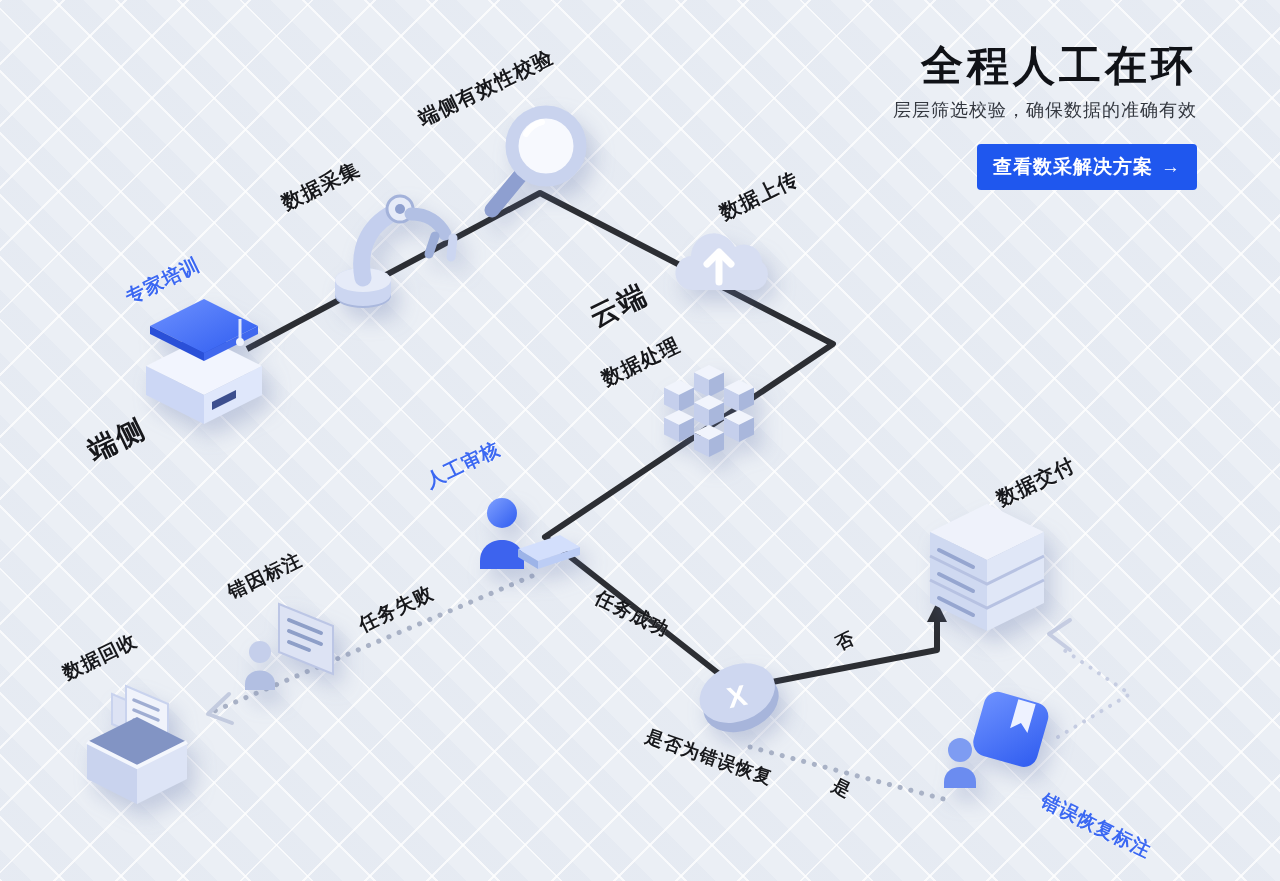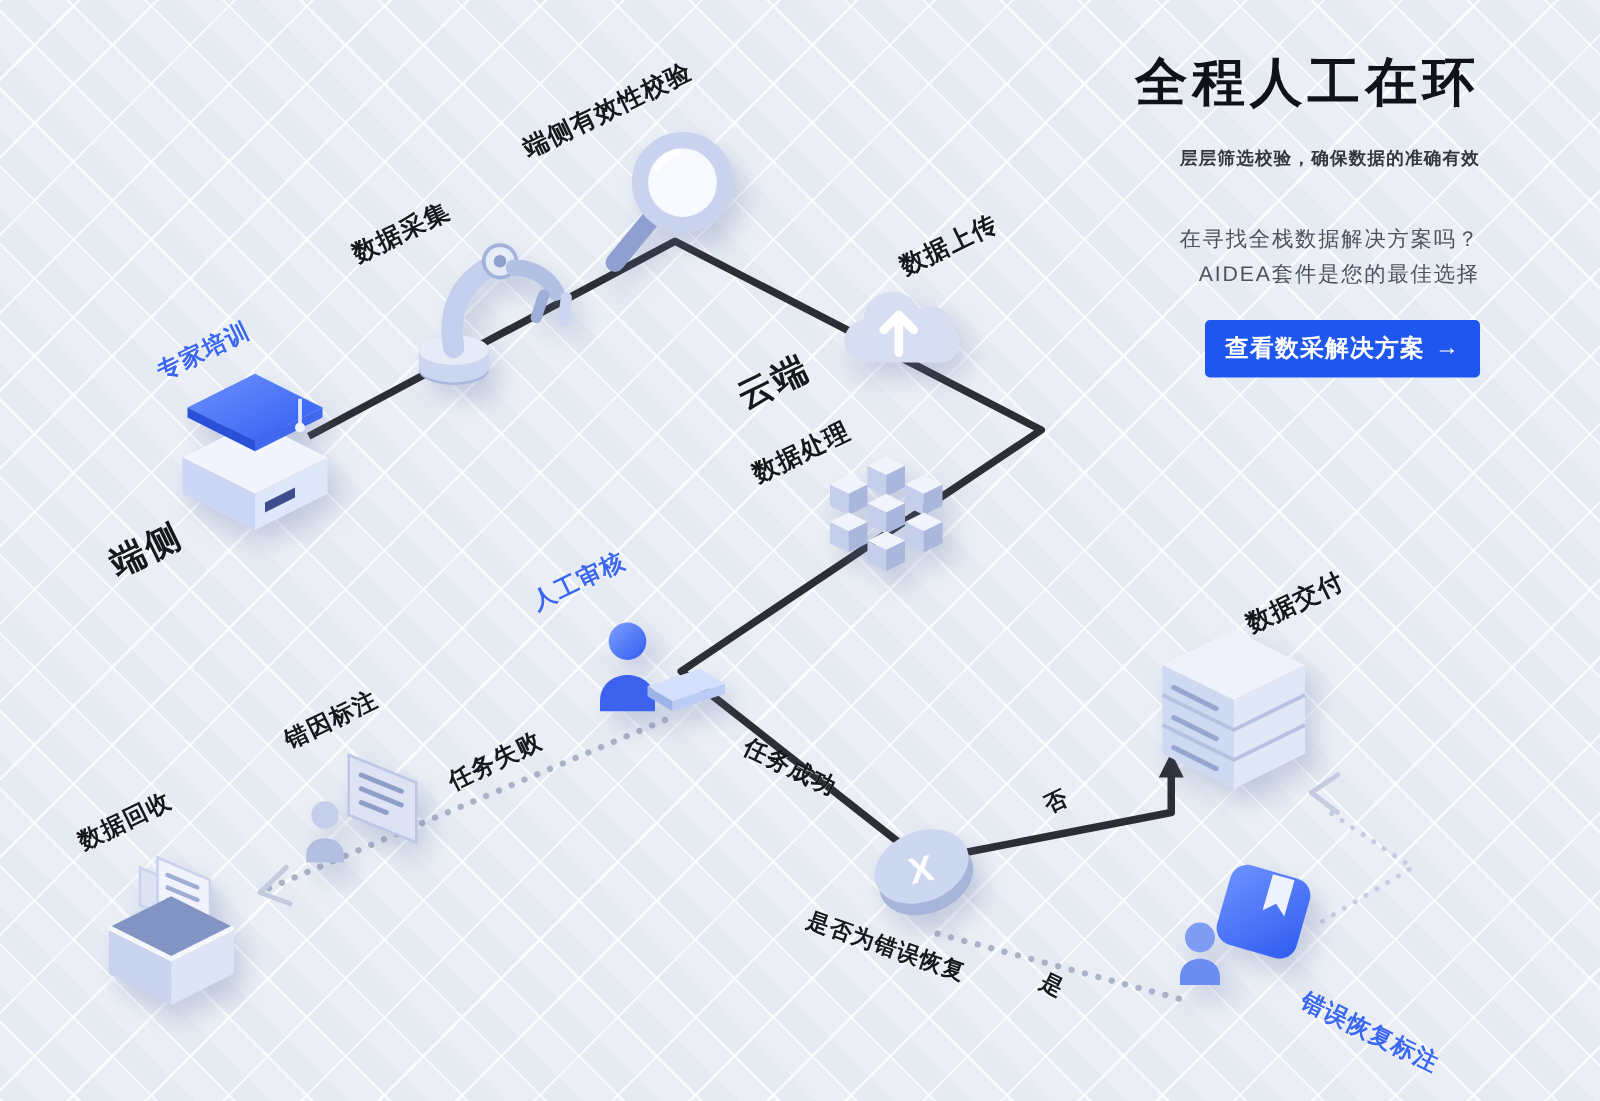--- a/index.html
+++ b/index.html
@@ -23,23 +23,23 @@
   .label.blue{color:#3b68f2;}
   .label.big{font-size:28px;letter-spacing:2px;}
   .label.s19{font-size:19px;}
   .label.s18{font-size:18px;}
   .label.down{transform:translate(-50%,-50%) rotate(26deg);}
   .label.down19{transform:translate(-50%,-50%) rotate(19deg);}
   .xmark{
     position:absolute;color:#ffffff;font-size:29px;font-weight:bold;
     transform:translate(-50%,-50%) rotate(-12deg);text-shadow:none;letter-spacing:0;
   }
-  .hero{position:absolute;top:38px;right:96px;text-align:right;}
+  .hero{position:absolute;top:38px;right:83px;text-align:right;}
   .hero-title{font-size:42px;font-weight:800;color:#101217;letter-spacing:4px;}
-  .hero-sub{margin-top:24px;font-size:14px;color:#33373f;font-weight:700;letter-spacing:1px;}
+  .hero-sub{margin-top:4px;font-size:18px;color:#33373f;font-weight:400;letter-spacing:1px;}
   .hero-promo{margin-top:42px;font-size:17px;color:#4c515c;line-height:28px;letter-spacing:1.5px;}
   .cta{
     margin-top:22px;background:#1f57ee;color:#ffffff;border:none;border-radius:4px;
     font-size:19px;font-weight:bold;padding:10px 16px;display:inline-flex;gap:8px;
     align-items:center;cursor:pointer;letter-spacing:1px;
     font-family:"Liberation Sans","DejaVu Sans",sans-serif;
   }
 </style>
 </head>
 <body>
@@ -220,24 +220,20 @@
   <div class="xmark" style="left:737px;top:697px;">X</div>
   <div class="label s18 down19" style="left:709px;top:757px;">是否为错误恢复</div>
   <div class="label s18" style="left:845px;top:641px;">否</div>
   <div class="label s18 down" style="left:842px;top:788px;">是</div>
   <div class="label" style="left:1036px;top:482px;">数据交付</div>
   <div class="label blue s19 down" style="left:1096px;top:826px;">错误恢复标注</div>
 
   <div class="hero">
     <div class="hero-title">全程人工在环</div>
     <div class="hero-sub">层层筛选校验，确保数据的准确有效</div>
-    <div class="hero-promo">
-      <div>在寻找全栈数据解决方案吗？</div>
-      <div>AIDEA套件是您的最佳选择</div>
-    </div>
     <div>
       <button class="cta">
         <span>查看数采解决方案</span>
         <span>→</span>
       </button>
     </div>
   </div>
 
 </div>
 

